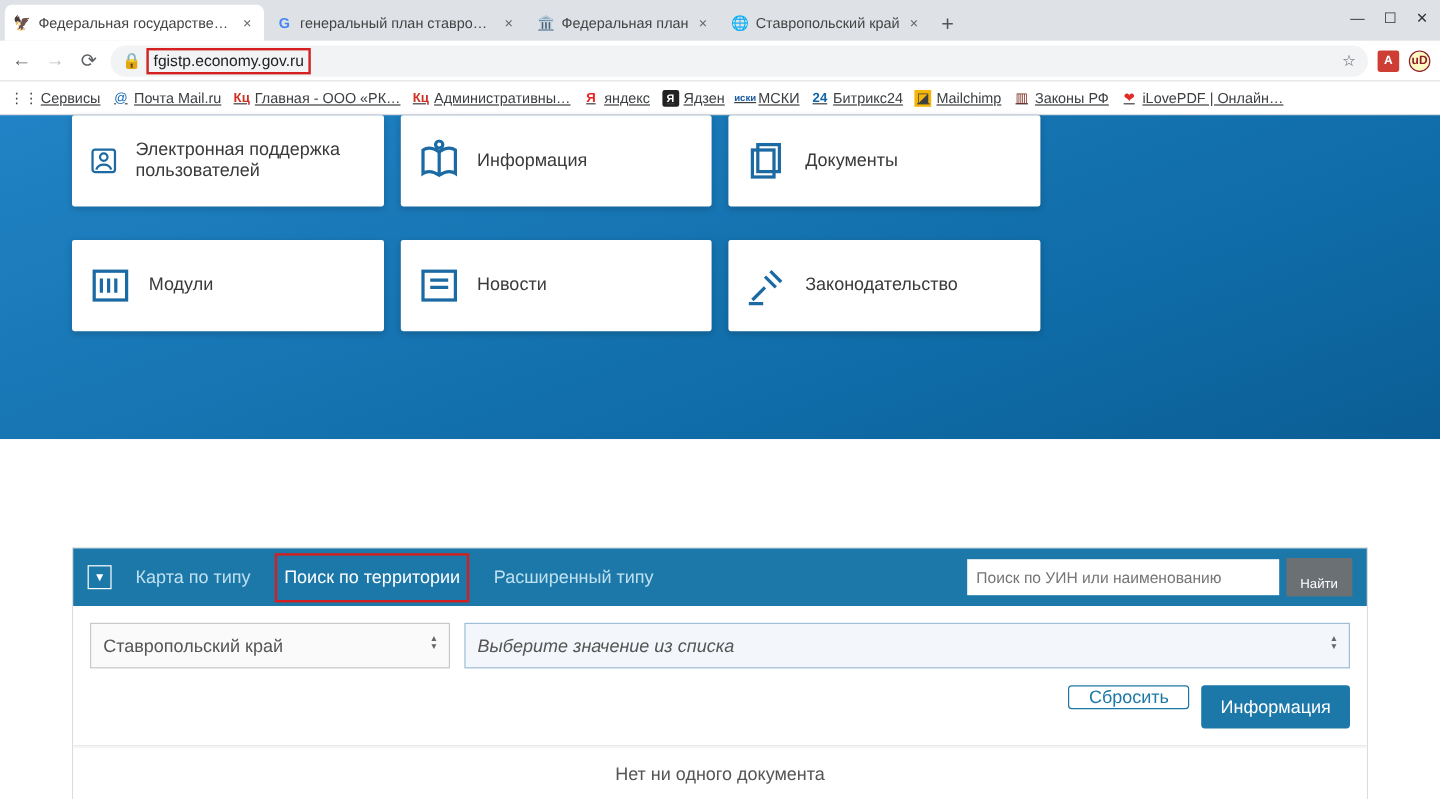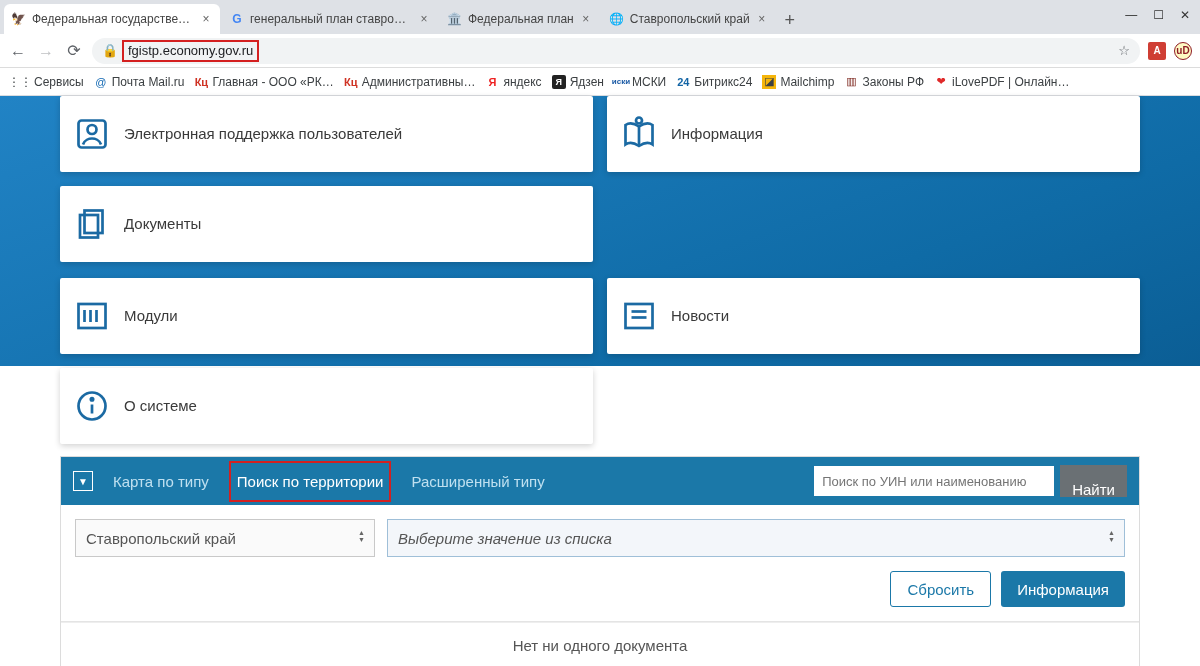--- a/index.html
+++ b/index.html
@@ -20,55 +20,55 @@
   .addrbar { flex:1; height:26px; background:#f1f3f4; border-radius:13px; display:flex; align-items:center; padding:0 10px; font-size:13px; color:#202124; }
   .lock { width:14px; color:#5f6368; margin-right:6px;}
   .url { border:2.5px solid #d42020; padding:0 4px; height:22px; display:flex; align-items:center;}
   .addr-icons { margin-left:auto; display:flex; gap:8px; align-items:center; color:#5f6368;}
   .ext-icon { width:18px; height:18px; }
   .ad { background:#cf3e34; color:#fff; font-size:10px; font-weight:bold; display:flex; align-items:center; justify-content:center; border-radius:2px;}
   .ub { background:#fef9c3; border:1.5px solid #8f1b26; color:#8f1b26; border-radius:50%; font-size:10px; font-weight:bold; display:flex; align-items:center; justify-content:center;}
   
   .bm-row { height: 28px; background:#fff; display:flex; align-items:center; padding:0 8px; gap:10px; font-size:12px; color:#3c4043; border-bottom:1px solid #dadce0;}
   .bm-btn { width:16px; text-align:center;}
-  .bm { display:flex; align-items:flex-end; gap:4px; white-space:nowrap;}
+  .bm { display:flex; align-items:flex-end; gap:4px; white-space:nowrap;text-decoration:underline;}
   .bm .bmfav { width:14px; height:14px; display:inline-flex; align-items:center; justify-content:center; font-size:11px;}
   
   
   .viewport { width:1200px; }
   .hero { background: linear-gradient(160deg,#2183c5 0%, #0f6ba6 70%, #0b5e95 100%); height:270px; padding-top:0; }
-  .cards { width:1080px; margin:0 auto; display:grid; grid-template-columns: repeat(2,1fr); gap:14px; padding-top:0;}
+  .cards { width:1080px; margin:0 auto; display:grid; grid-template-columns: repeat(4,1fr); gap:14px; padding-top:0;}
   .card { background:#fff; border-radius:2px; box-shadow: 0 2px 6px rgba(0,0,0,0.18); height:76px; display:flex; align-items:center; padding:0 14px; gap:14px;}
   .card .cicon { width:36px; height:36px; color:#1b6aa3; display:flex; align-items:center; justify-content:center;}
   .card .clabel { font-size:15px; color:#3a3a3a; font-weight:400; line-height:1.2;}
-  .row2 { margin-top:16px;}
+  .row2 { margin-top:28px;}
   
   .whitespace { height:90px; background:#fff;}
   
   .search-panel { width:1080px; margin:0 auto; border:1px solid #dcdcdc;}
   .sp-tabs { background:#1b78a8; height:48px; display:flex; align-items:center; padding:0 12px; gap:16px;}
   .sp-toggle { width:20px; height:20px; border:1.5px solid #fff; display:flex; align-items:center; justify-content:center; color:#fff; font-size:10px;}
   .sp-tab { color:#bfe0f0; font-size:15px; padding:0 4px; }
   .sp-tab.active { color:#fff; font-weight:500; border:2.5px solid #d42020; padding:10px 6px;}
   .sp-search { margin-left:auto; display:flex; gap:6px; align-items:center;}
-  .sp-search input { height:30px; width:240px; padding:0 8px; font-size:13px; border:none; background:#fff; color:#777;}
-  .sp-search .findbtn { height:30px; background:#6a7074; color:#fff; border:none; padding:16px 12px; font-size:15px; font-weight:500;}
+  .sp-search input { height:30px; width:260px; padding:0 8px; font-size:13px; border:none; background:#fff; color:#777;}
+  .sp-search .findbtn { height:30px; background:#6a7074; color:#fff; border:none; padding:16px 12px; font-size:11px; font-weight:500;}
   
   .sp-body { background:#fff; padding:14px; border-bottom:1px solid #e4e4e4;}
   .sel-row { display:flex; gap:12px;}
   .sel { position:relative; }
   .sel1 { width:300px;}
   .sel2 { flex:1;}
   .sel select, .sel .selbox { width:100%; height:38px; border:1px solid #c9c9c9; background:#fafafa; padding:0 10px; font-size:15px; color:#555; appearance:none; -webkit-appearance:none; display:flex; align-items:center;}
   .sel2 .selbox { background:#f3f6fa; border-color:#9fbfd8;font-style:italic;}
   .sel .caret { position:absolute; right:10px; top:10px; color:#666; font-size:12px;}
   .sel .caret::before{content:"▲"; display:block; font-size:7px;}
   .sel .caret::after{content:"▼"; display:block; font-size:7px;}
   .act-row { display:flex; justify-content:flex-end; gap:10px; margin-top:14px;}
-  .btn-reset { height:36px; padding:0 16px; background:#fff; border:1.5px solid #1b78a8; color:#1b78a8; font-size:15px; border-radius:3px;}
+  .btn-reset { height:20px; padding:0 16px; background:#fff; border:1.5px solid #1b78a8; color:#1b78a8; font-size:15px; border-radius:3px;}
   .btn-apply { height:36px; padding:0 16px; background:#1b78a8; border:none; color:#fff; font-size:15px; border-radius:3px;}
   
   .sp-msg { background:#fff; text-align:center; padding:14px 0; font-size:15px; color:#555; border-top:1px solid #eee;}
   
   svg { width:100%; height:100%; }
 </style>
 </head>
 <body>
 
 <div class="tab-strip">
@@ -215,26 +215,24 @@
               <rect x="3" y="4" width="18" height="16"></rect>
               <line x1="7" y1="9" x2="17" y2="9"></line>
               <line x1="7" y1="13" x2="17" y2="13"></line>
             </svg>
           </span>
         <span class="clabel">Новости</span>
       </div>
       <div class="card">
         <span class="cicon">
             <svg viewBox="0 0 24 24" fill="none" stroke="#1b6aa3" stroke-width="1.8">
-              <circle cx="12" cy="12" r="9"></circle>
-              <line x1="12" y1="11" x2="12" y2="17"></line>
-              <circle cx="12" cy="7.5" r="0.8" fill="#1b6aa3"></circle>
-            </svg>
-          </span>
-        <span class="clabel">О системе</span>
+              <path d="M14 4l6 6M11 7l6 6M4 20l7-7M2 22h8"></path>
+            </svg>
+          </span>
+        <span class="clabel">Законодательство</span>
       </div>
     </div>
   </div>
 
   <div class="whitespace"></div>
 
   <div class="search-panel">
     <div class="sp-tabs">
       <span class="sp-toggle">▼</span>
       <span class="sp-tab">Карта по типу</span>

